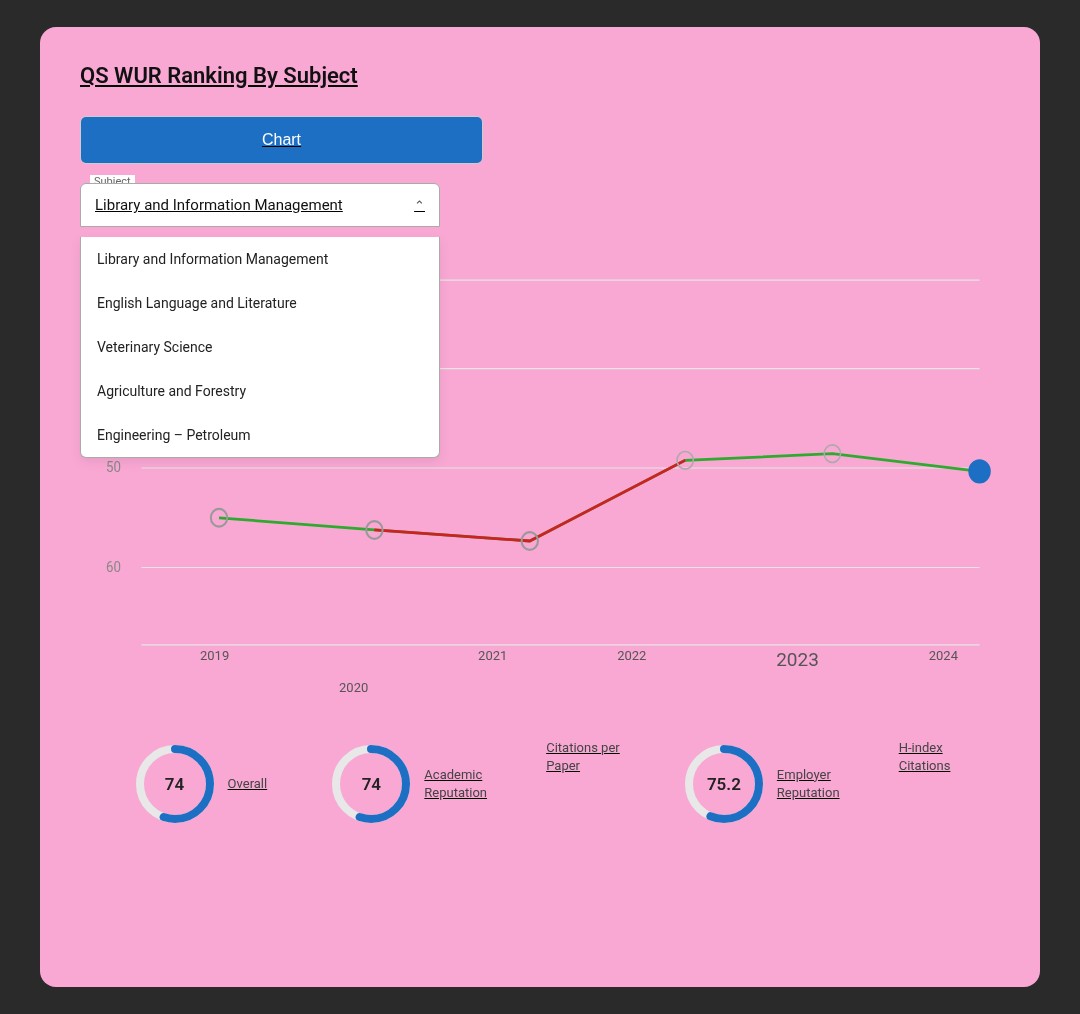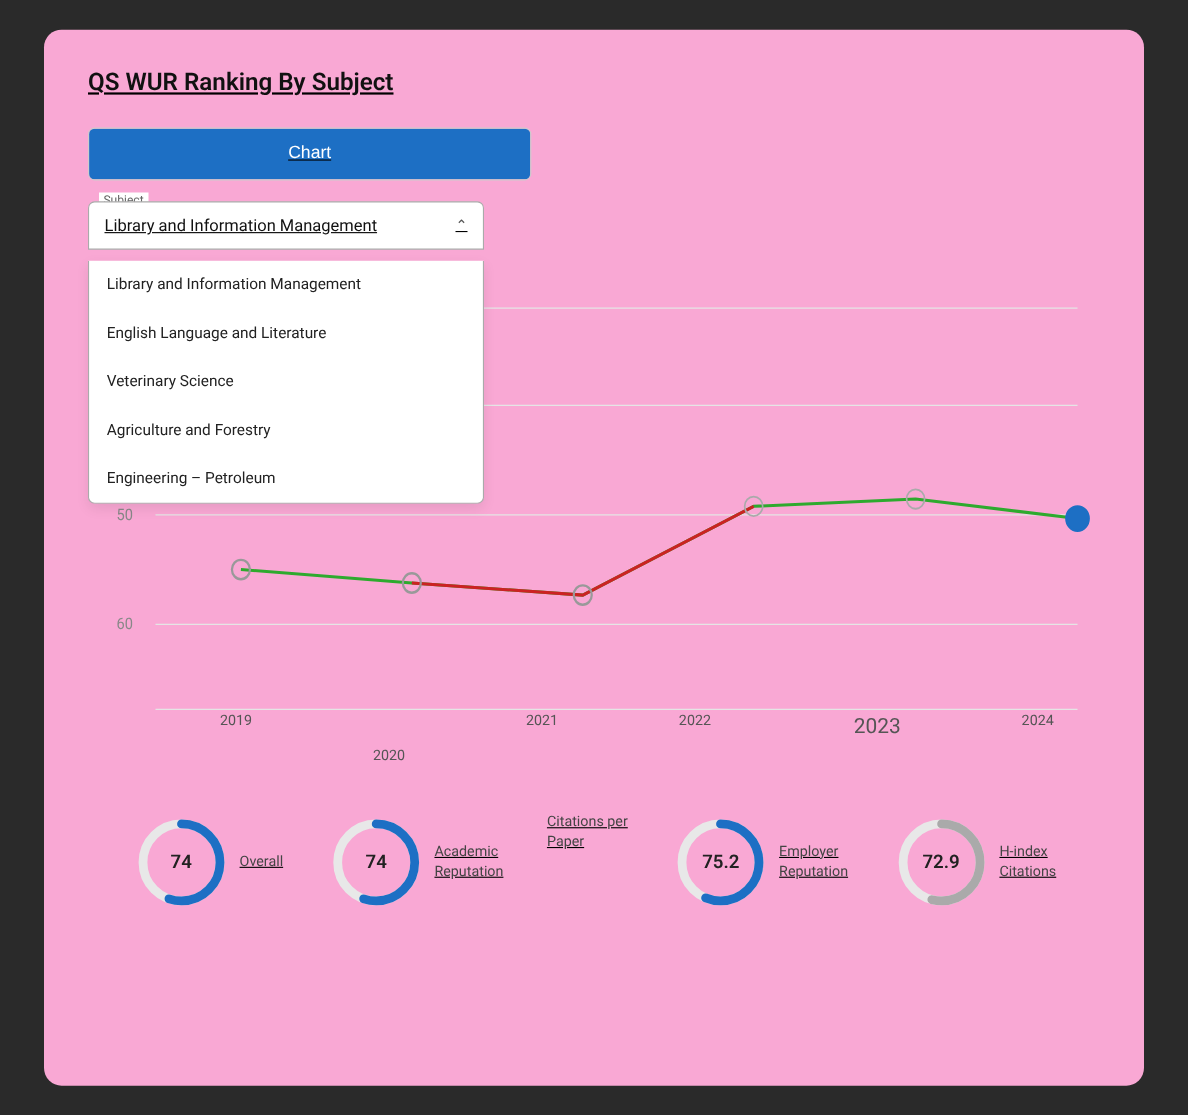--- a/index.html
+++ b/index.html
@@ -247,24 +247,17 @@
         <svg viewBox="0 0 90 90">
           <circle cx="45" cy="45" r="35" fill="none" stroke="#e8e8e8" stroke-width="8"></circle>
           <circle cx="45" cy="45" r="35" fill="none" stroke="#1d6fc4" stroke-width="8" stroke-dasharray="164.9" stroke-dashoffset="41.2" stroke-linecap="round" transform="rotate(-90 45 45)"></circle>
         </svg>
         <span class="donut-value">75.2</span>
       </div>
       <span class="metric-label">Employer<br>Reputation</span>
     </div>
 
     <div class="metric-item">
-      <div class="donut-wrapper">
-        <svg viewBox="0 0 90 90">
-          <circle cx="45" cy="45" r="35" fill="none" stroke="#e8e8e8" stroke-width="8"></circle>
-          <circle cx="45" cy="45" r="35" fill="none" stroke="#aaa" stroke-width="8" stroke-dasharray="164.9" stroke-dashoffset="46.1" stroke-linecap="round" transform="rotate(-90 45 45)"></circle>
-        </svg>
-        <span class="donut-value">72.9</span>
-      </div>
       <span class="metric-label">H-index<br>Citations</span>
     </div>
 
   </div>
 </div>
 
 </body></html>

